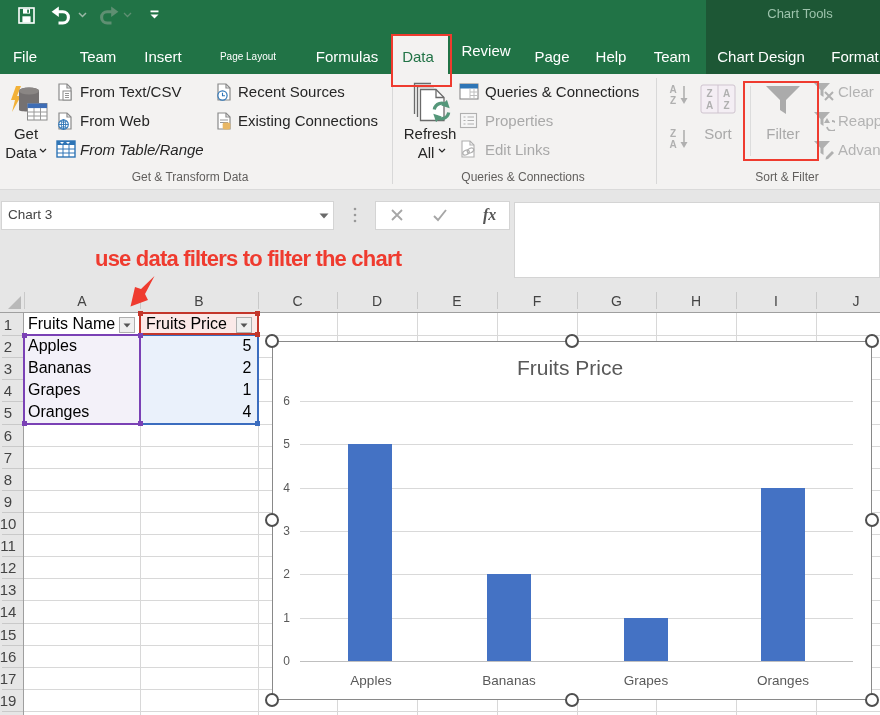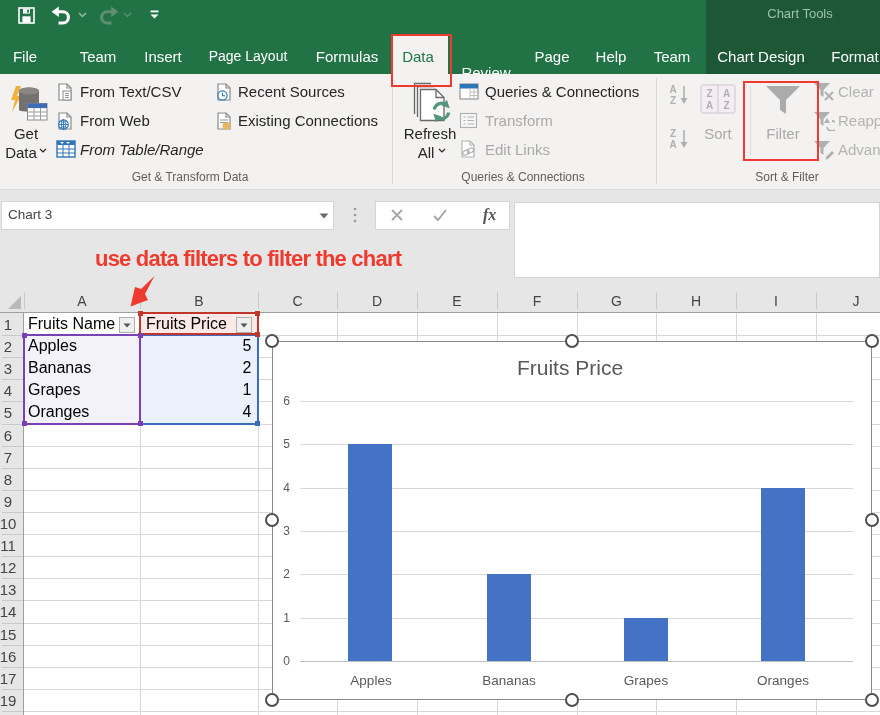--- a/index.html
+++ b/index.html
@@ -32,23 +32,23 @@
   </svg>
 <svg class="ab" style="left:149px;top:10px;" width="11" height="11" viewBox="0 0 11 11">
 <rect x="1.5" y="0.5" width="8" height="1.8" fill="#fff"></rect>
 <path d="M1.5 4.5 L5.5 8.5 L9.5 4.5" fill="#fff"></path>
 </svg>
 <div class="txt" style="font-size:13px;color:#9DC3AC;line-height:13px;top:6.5px;font-weight:normal;left:800px;transform:translateX(-50%);">Chart Tools</div>
 <div class="ab" style="left:392px;top:36px;width:56px;height:38px;background:#F3F2F1;"></div>
 <div class="txt" style="font-size:15px;color:#fff;line-height:15px;top:48.5px;font-weight:normal;left:25px;transform:translateX(-50%);">File</div>
 <div class="txt" style="font-size:15px;color:#fff;line-height:15px;top:48.5px;font-weight:normal;left:98px;transform:translateX(-50%);">Team</div>
 <div class="txt" style="font-size:15px;color:#fff;line-height:15px;top:48.5px;font-weight:normal;left:163px;transform:translateX(-50%);">Insert</div>
-<div class="txt" style="font-size:14px;color:#fff;line-height:15px;top:48.5px;font-weight:normal;left:248px;transform:translateX(-50%);">Page Layout</div>
+<div class="txt" style="font-size:10px;color:#fff;line-height:15px;top:48.5px;font-weight:normal;left:248px;transform:translateX(-50%);">Page Layout</div>
 <div class="txt" style="font-size:15px;color:#fff;line-height:15px;top:48.5px;font-weight:normal;left:347px;transform:translateX(-50%);">Formulas</div>
-<div class="txt" style="font-size:15px;color:#fff;line-height:15px;top:65px;font-weight:normal;left:486px;transform:translateX(-50%);text-align:center;">Review</div>
+<div class="txt" style="font-size:15px;color:#fff;line-height:15px;top:43px;font-weight:normal;left:486px;transform:translateX(-50%);text-align:center;">Review</div>
 <div class="txt" style="font-size:15px;color:#fff;line-height:15px;top:48.5px;font-weight:normal;left:552px;transform:translateX(-50%);">Page</div>
 <div class="txt" style="font-size:15px;color:#fff;line-height:15px;top:48.5px;font-weight:normal;left:611px;transform:translateX(-50%);">Help</div>
 <div class="txt" style="font-size:15px;color:#fff;line-height:15px;top:48.5px;font-weight:normal;left:672px;transform:translateX(-50%);">Team</div>
 <div class="txt" style="font-size:15px;color:#fff;line-height:15px;top:48.5px;font-weight:normal;left:761px;transform:translateX(-50%);">Chart Design</div>
 <div class="txt" style="font-size:15px;color:#fff;line-height:15px;top:48.5px;font-weight:normal;left:855px;transform:translateX(-50%);">Format</div>
 <div class="txt" style="font-size:15px;color:#217346;line-height:15px;top:48.5px;font-weight:normal;left:418px;transform:translateX(-50%);">Data</div>
 <div class="ab" style="left:0px;top:74px;width:880px;height:116px;background:#F3F2F1;"></div>
 <div class="ab" style="left:0px;top:189px;width:880px;height:1px;background:#DADADA;"></div>
 <div class="ab" style="left:392px;top:78px;width:1px;height:106px;background:#D8D8D8;"></div>
 <div class="ab" style="left:656px;top:78px;width:1px;height:106px;background:#D8D8D8;"></div>
@@ -125,21 +125,21 @@
 <svg class="ab" style="left:459px;top:83px;" width="20" height="17" viewBox="0 0 20 17">
 <rect x="1" y="1" width="18" height="15" fill="#fff" stroke="#8A8A8A" stroke-width="1.1"></rect>
 <rect x="1" y="1" width="18" height="4.5" fill="#2E75B6"></rect>
 <path d="M11 5.5 L11 16 M11 9 L19 9 M11 12.5 L19 12.5 M15 5.5 L15 16" stroke="#BFBFBF" stroke-width="1" fill="none"></path>
 </svg>
 <div class="txt" style="font-size:15px;color:#262626;line-height:15px;top:83.5px;font-weight:normal;left:485px;">Queries &amp; Connections</div>
 <svg class="ab" style="left:459px;top:112px;" width="20" height="17" viewBox="0 0 20 17">
 <rect x="1.5" y="1.5" width="16" height="14" fill="#F6F6F6" stroke="#B0B0B0" stroke-width="1.1"></rect>
 <path d="M4.5 5 L6.5 5 M4.5 8.5 L6.5 8.5 M4.5 12 L6.5 12 M8.5 5 L15 5 M8.5 8.5 L15 8.5 M8.5 12 L15 12" stroke="#B0B0B0" stroke-width="1.2" fill="none"></path>
 </svg>
-<div class="txt" style="font-size:15px;color:#A9A9A9;line-height:15px;top:112.5px;font-weight:normal;left:485px;">Transform</div>
+<div class="txt" style="font-size:15px;color:#A9A9A9;line-height:15px;top:112.5px;font-weight:normal;left:485px;">Properties</div>
 <svg class="ab" style="left:459px;top:140px;" width="20" height="18" viewBox="0 0 20 18">
 <path d="M3 1 L11 1 L15 5 L15 17 L3 17 Z" fill="#fff" stroke="#B0B0B0" stroke-width="1.1"></path>
 <path d="M11 1 L11 5 L15 5" fill="none" stroke="#B0B0B0" stroke-width="1.1"></path>
 <ellipse cx="7" cy="12.5" rx="3.4" ry="2.2" fill="none" stroke="#B0B0B0" stroke-width="1.3" transform="rotate(-25 7 12.5)"></ellipse>
 <ellipse cx="11.5" cy="10.5" rx="3.4" ry="2.2" fill="none" stroke="#B0B0B0" stroke-width="1.3" transform="rotate(-25 11.5 10.5)"></ellipse>
 </svg>
 <div class="txt" style="font-size:15px;color:#A9A9A9;line-height:15px;top:141.5px;font-weight:normal;left:485px;">Edit Links</div>
 <div class="txt" style="font-size:12px;color:#605E5C;line-height:12px;top:171.0px;font-weight:normal;left:523px;transform:translateX(-50%);">Queries &amp; Connections</div>
 <svg class="ab" style="left:668px;top:84px;" width="22" height="22" viewBox="0 0 22 22">
 <text x="5" y="9" font-size="10" font-weight="bold" fill="#B0B0B0" text-anchor="middle" font-family="Liberation Sans">A</text>

